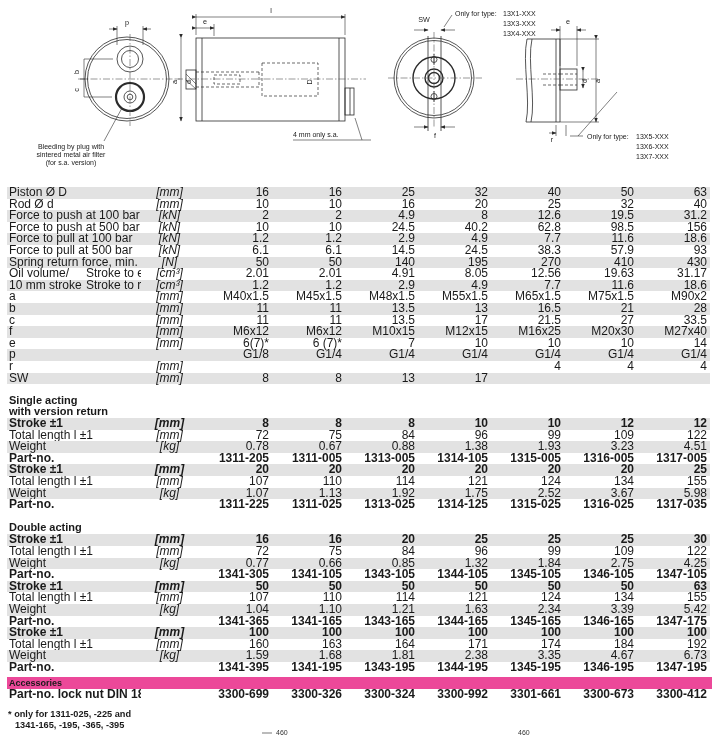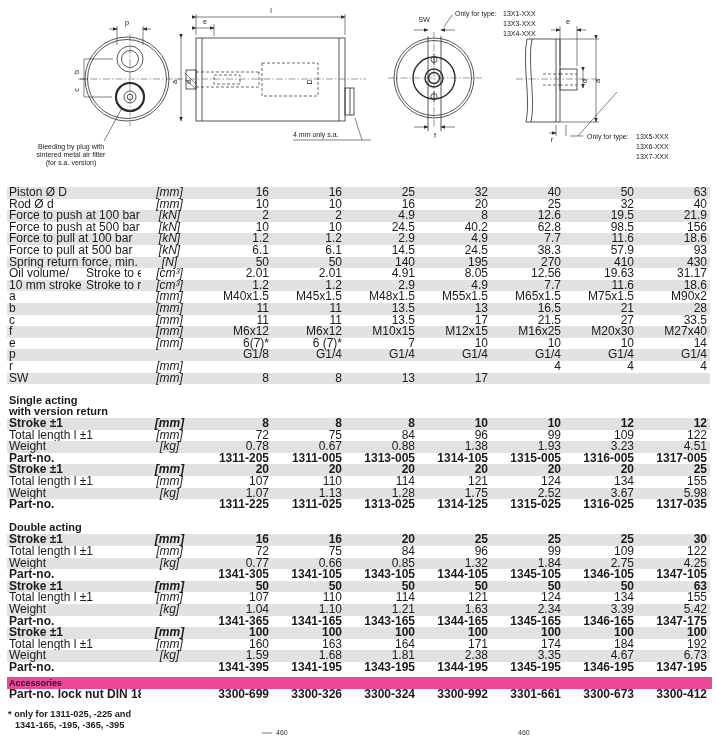--- a/index.html
+++ b/index.html
@@ -208,21 +208,21 @@
       </div>
       <div class="row shaded">
         <div class="c-label">Force to push at 100 bar</div>
         <div class="c-unit">[kN]</div>
         <div class="c-val">2</div>
         <div class="c-val">2</div>
         <div class="c-val">4.9</div>
         <div class="c-val">8</div>
         <div class="c-val">12.6</div>
         <div class="c-val">19.5</div>
-        <div class="c-val">21.9</div>
+        <div class="c-val">31.2</div>
       </div>
       <div class="row ">
         <div class="c-label">Force to push at 500 bar</div>
         <div class="c-unit">[kN]</div>
         <div class="c-val">10</div>
         <div class="c-val">10</div>
         <div class="c-val">24.5</div>
         <div class="c-val">40.2</div>
         <div class="c-val">62.8</div>
         <div class="c-val">98.5</div>
@@ -443,21 +443,21 @@
         <div class="c-val">121</div>
         <div class="c-val">124</div>
         <div class="c-val">134</div>
         <div class="c-val">155</div>
       </div>
       <div class="row shaded">
         <div class="c-label">Weight</div>
         <div class="c-unit">[kg]</div>
         <div class="c-val">1.07</div>
         <div class="c-val">1.13</div>
-        <div class="c-val">1.28</div>
+        <div class="c-val">1.92</div>
         <div class="c-val">1.75</div>
         <div class="c-val">2.52</div>
         <div class="c-val">3.67</div>
         <div class="c-val">5.98</div>
       </div>
       <div class="row bold">
         <div class="c-label">Part-no.</div>
         <div class="c-unit"></div>
         <div class="c-val">1311-225</div>
         <div class="c-val">1311-025</div>

